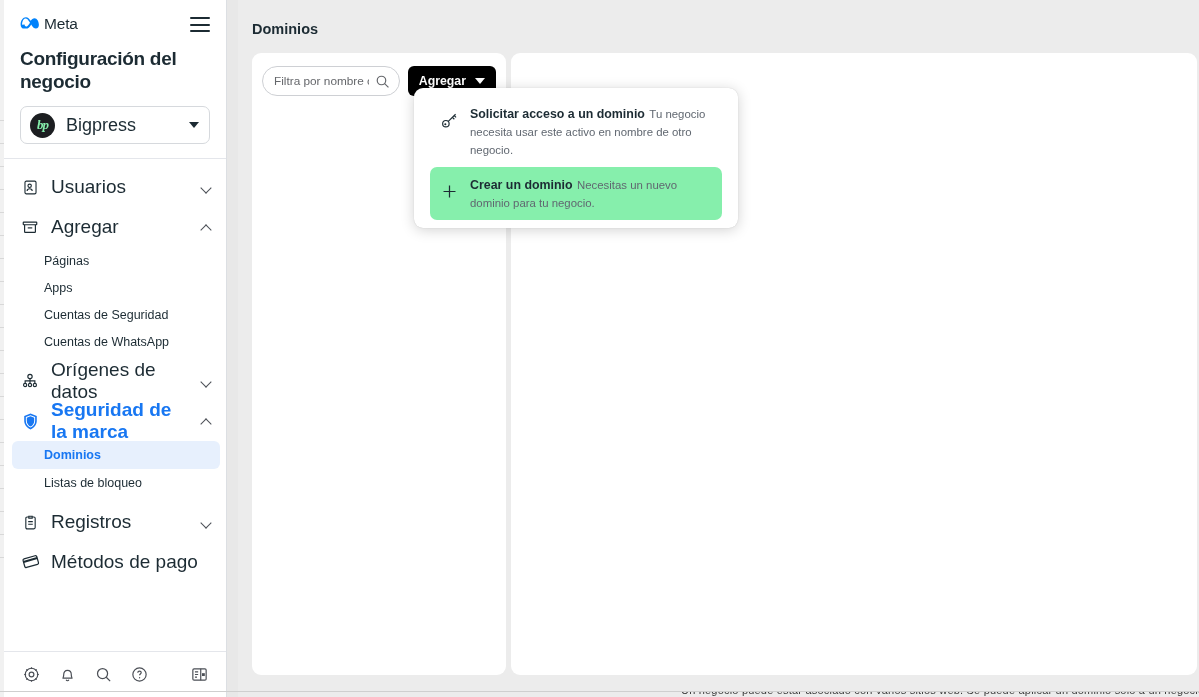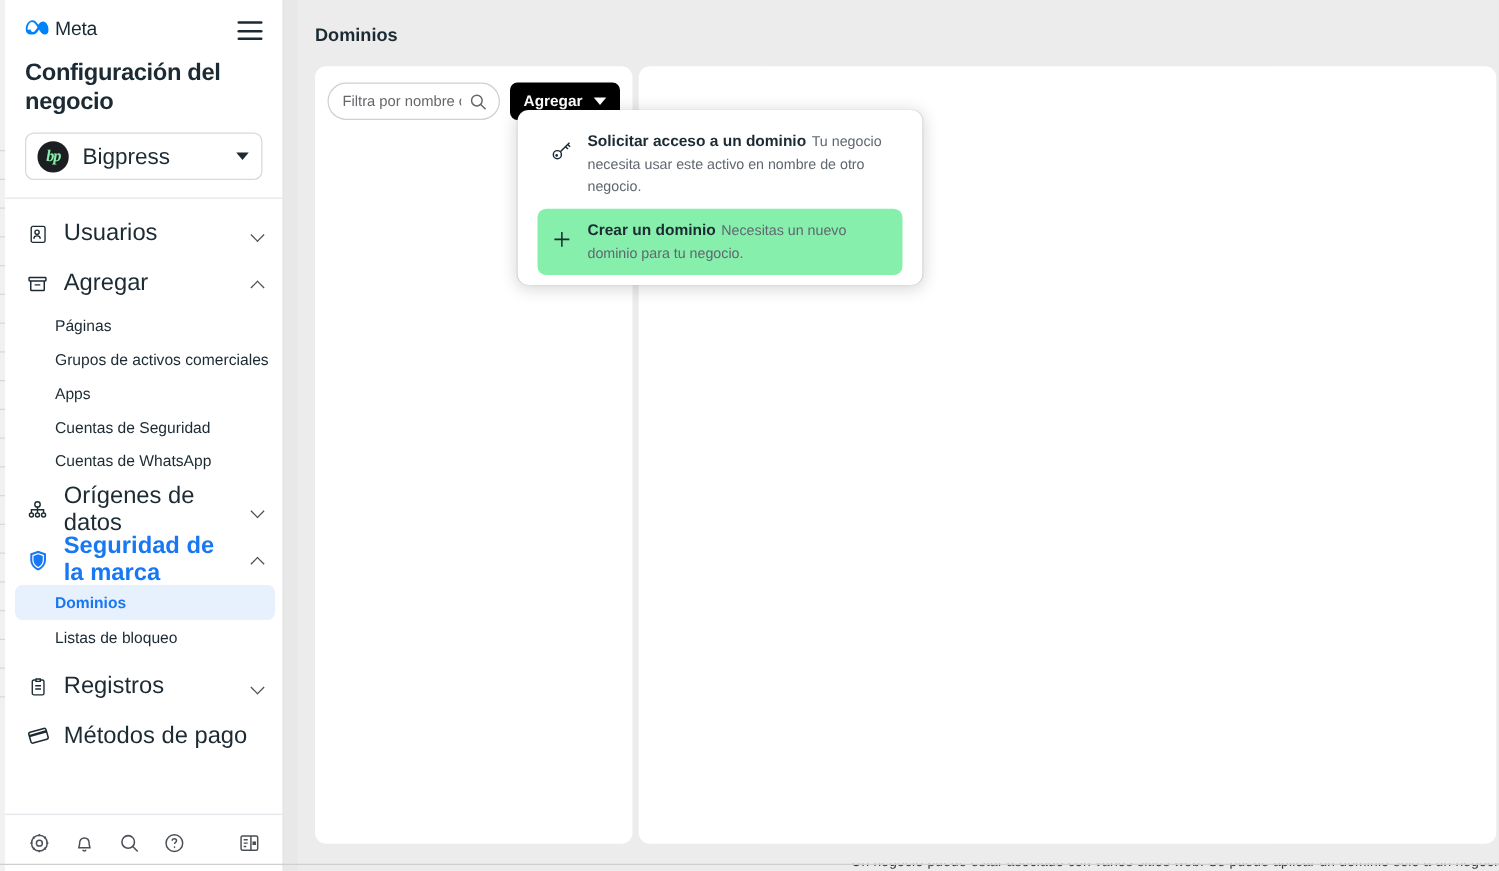--- a/index.html
+++ b/index.html
@@ -247,21 +247,20 @@
             <rect x="2.5" y="4.5" width="15" height="3" rx="0.6"></rect>
             <path d="M4 7.5v7.8a.7.7 0 0 0 .7.7h10.6a.7.7 0 0 0 .7-.7V7.5"></path>
             <path d="M7.5 11h5"></path>
           </svg>
         </span>
         <span class="nav-label">Agregar</span>
         <span class="chev up"></span>
       </div>
       <div class="sub-wrap">
         <div class="nav-sub">Páginas</div>
-        <div class="nav-sub">Grupos de activos comerciales</div>
         <div class="nav-sub">Apps</div>
         <div class="nav-sub">Cuentas de Seguridad</div>
         <div class="nav-sub">Cuentas de WhatsApp</div>
       </div>
 
       <div class="nav-group-hdr">
         <span class="nav-ico">
           <svg width="18" height="18" viewBox="0 0 20 20" fill="none" stroke="#1c2b33" stroke-width="1.25">
             <circle cx="10" cy="5" r="2.4"></circle>
             <circle cx="4.6" cy="14.4" r="1.8"></circle>

